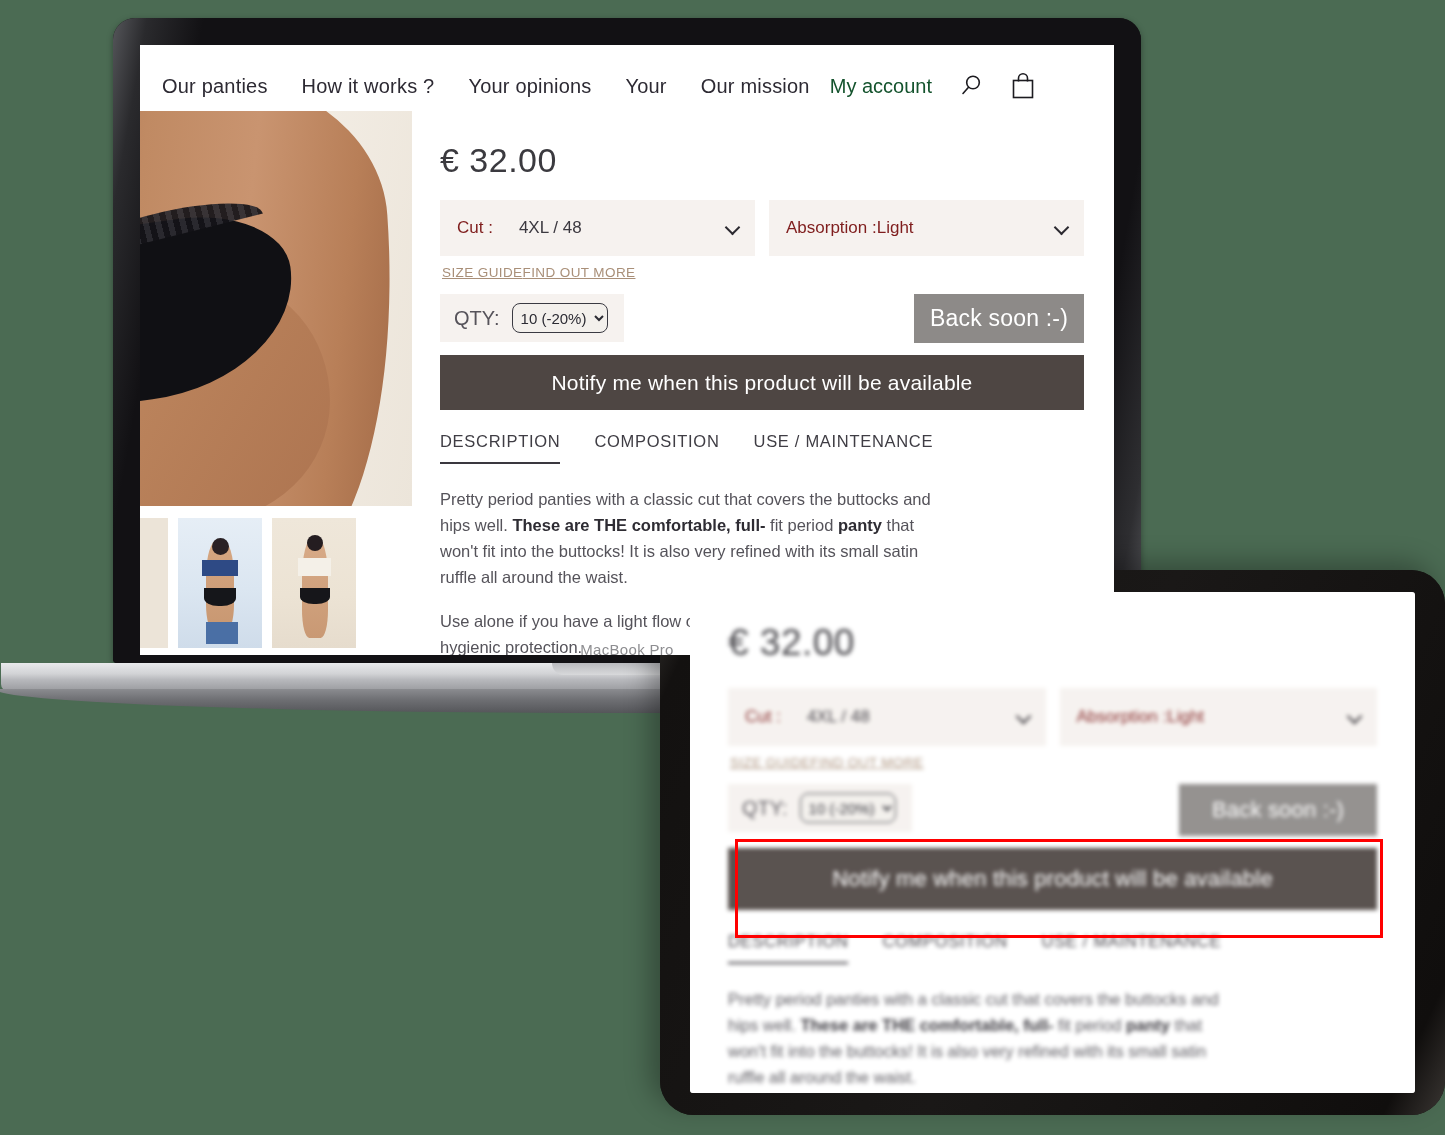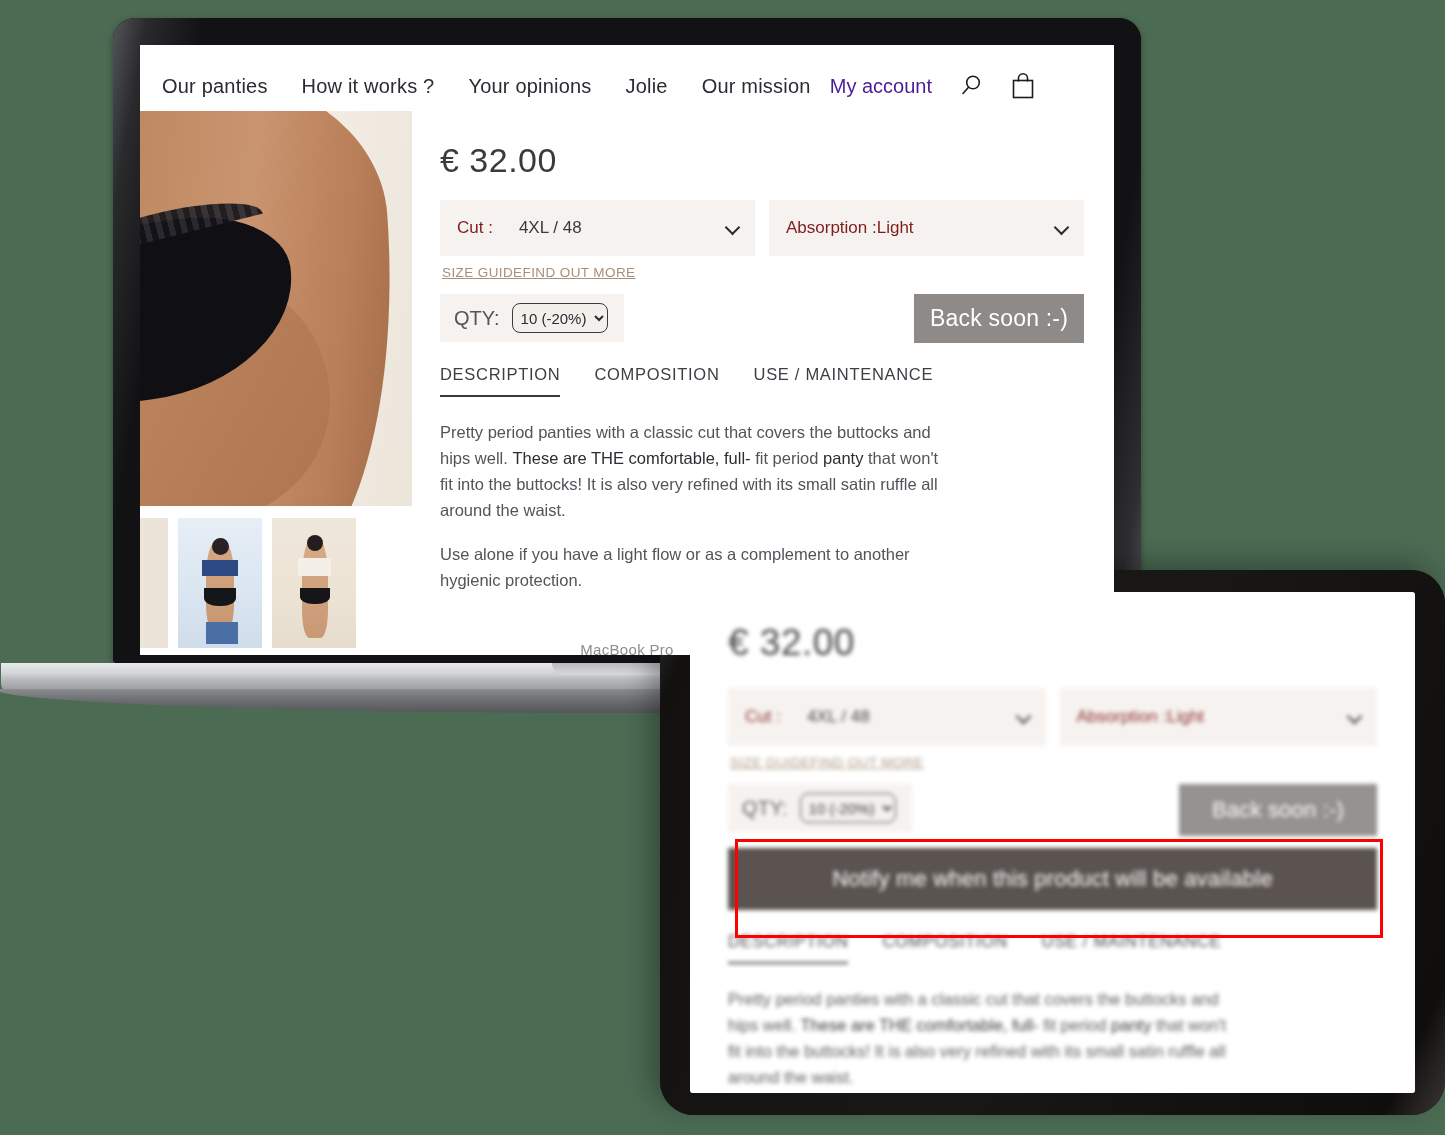--- a/index.html
+++ b/index.html
@@ -55,21 +55,21 @@
   .navbar {
     height:66px; background:#fff; display:flex; align-items:center;
     padding: 16px 18px 0 22px;
   }
   .nav-links { display:flex; align-items:center; gap:34px; }
   .nav-link {
     font-size:20px; color:#2d2a33; letter-spacing:.2px; white-space:nowrap;
     font-family:"Liberation Sans", sans-serif; font-weight:300; cursor:pointer;
   }
   .nav-right { margin-left:auto; display:flex; align-items:center; gap:26px; padding-right:60px;}
-  .nav-account { font-size:20px; color:#4c1d95; font-weight:300; }
+  .nav-account { font-size:20px; color:#14532d; font-weight:300; }
   .icon-btn { display:flex; align-items:center; justify-content:center; cursor:pointer; }
 
   .content { display:flex; padding:0; }
   .gallery { width:272px; flex:none; }
   .hero-img {
     width:272px; height:395px; position:relative; overflow:hidden;
     background:#efe9df;
   }
   
   .hero-img .bg { position:absolute; inset:0; background:linear-gradient(100deg,#efe8dd 0%, #f2ece3 55%, #ece5da 100%); }
@@ -169,21 +169,21 @@
   .tab {
     font-size:16.5px; color:#3f3d44; letter-spacing:.7px; padding-bottom:11px;
     cursor:pointer; border-bottom:2px solid transparent;
   }
   .tab.active { border-bottom-color:#3a383f; }
   .tab-body { margin-top:22px; }
   .tab-body p {
     font-size:16.5px; line-height:26px; color:#55535a; font-weight:300;
     margin-bottom:18px; max-width:500px;
   }
-  .tab-body b { color:#2e2c33; font-weight:400;text-align:center; }
+  .tab-body b { color:#2e2c33; font-weight:700;text-align:center; }
 
   
   .tablet {
     position:absolute; left:660px; top:570px; width:785px; height:545px;
   }
   .tablet-frame {
     position:absolute; inset:0; background:#141211;
     border-radius:34px;
     box-shadow: -10px -8px 26px rgba(0,0,0,.30);
   }
@@ -220,21 +220,21 @@
     <div class="laptop-foot"></div>
 
     <div class="laptop-screen">
       <div class="site">
 
         <div class="navbar">
           <div class="nav-links">
             <div class="nav-link">Our panties</div>
             <div class="nav-link">How it works ?</div>
             <div class="nav-link">Your opinions</div>
-            <div class="nav-link">Jolie</div>
+            <div class="nav-link">Your</div>
             <div class="nav-link">Our mission</div>
           </div>
           <div class="nav-right">
             <div class="nav-account">My account</div>
             <div class="icon-btn">
               <svg width="26" height="26" viewBox="0 0 26 26" fill="none" stroke="#1c1b20" stroke-width="1.6">
                 <circle cx="15" cy="9.5" r="6.3"></circle>
                   <line x1="10.3" y1="14.4" x2="5" y2="20.5" stroke-linecap="round"></line>
               </svg>
             </div>
@@ -306,20 +306,21 @@
             <div class="qty-row">
               <div class="qty-box">
                 <span class="qty-label">QTY:</span>
                 <select class="qty-select">
                   <option>10 (-20%)</option>
                 </select>
               </div>
               <button class="back-soon">Back soon :-)</button>
             </div>
 
+            <button class="notify-btn">Notify me when this product will be available</button>
 
             <div class="tabs">
               <div class="tab active">DESCRIPTION</div>
               <div class="tab">COMPOSITION</div>
               <div class="tab">USE / MAINTENANCE</div>
             </div>
 
             <div class="tab-body">
               <p><span>Pretty period panties with a classic cut that covers the buttocks and hips well. </span><b>These are THE comfortable, full-</b><span> fit period </span><b>panty</b><span> that won't fit into the buttocks! It is also very refined with its small satin ruffle all around the waist.</span></p>
               <p>Use alone if you have a light flow or as a complement to another hygienic protection.</p>

